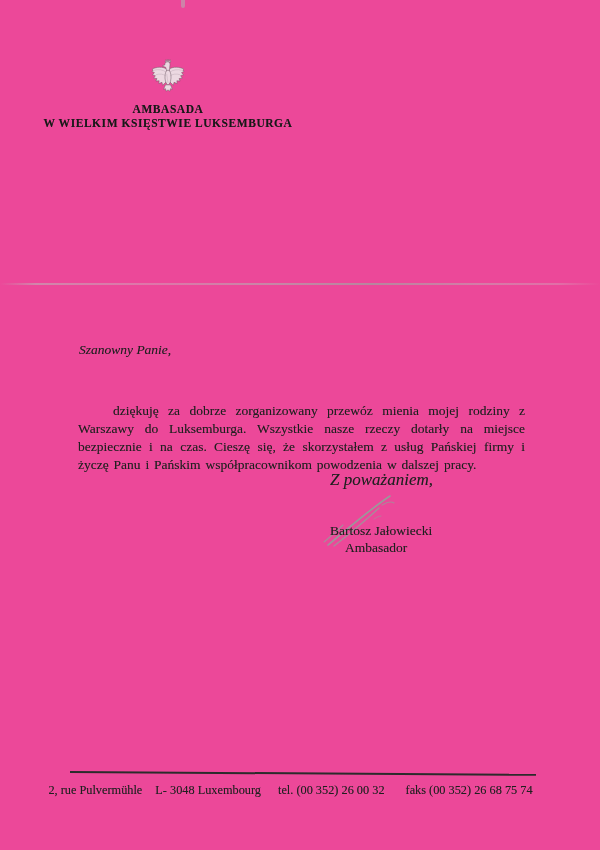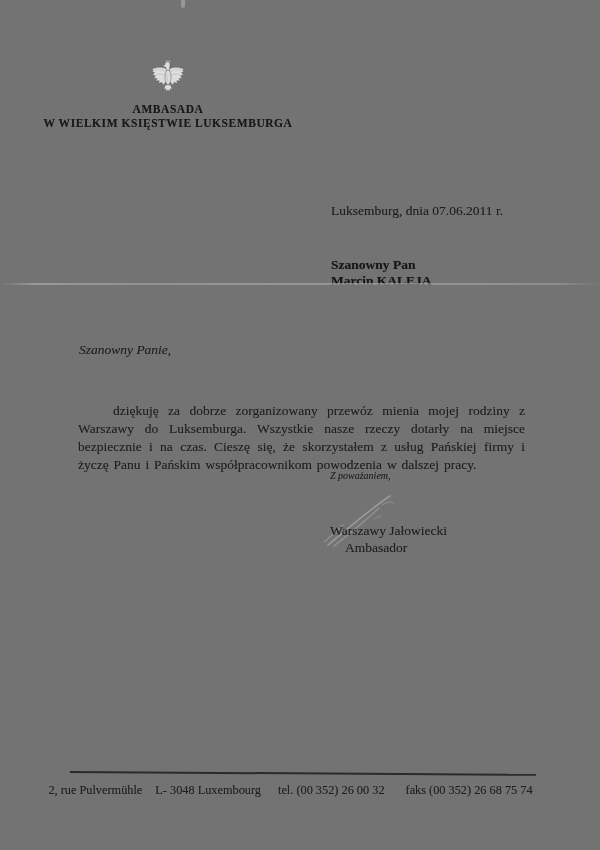--- a/index.html
+++ b/index.html
@@ -6,21 +6,21 @@
   html, body { width: 600px; height: 850px; }
   body {
     font-family: "Liberation Serif", "DejaVu Serif", serif;
     background: #ffffff;
     position: relative;
     overflow: hidden;
     color: #1f1f1f;
   }
   .page {
     position: absolute; inset: 0;
-    background: #737373;
+    background: #ec4899;
   }
   .ink { color: #1f1f1f; text-shadow: 0 0 0.6px rgba(45,45,45,0.45); }
 
   
   .speck {
     position: absolute; left: 181px; top: 0; width: 4px; height: 8px;
     background: #b5b5b5; border-radius: 0 0 2px 2px; opacity: .55;
   }
 
   
@@ -63,21 +63,21 @@
 
   .body-par {
     position: absolute; left: 78px; top: 402px; width: 447px;
     font-size: 13.5px; line-height: 18px;
     text-align: justify; text-indent: 35px;
     word-spacing: 1.5px;
   }
 
   .closing {
     position: absolute; left: 330px; top: 470px;
-    font-style: italic; font-size: 10px;
+    font-style: italic; font-size: 17px;
   }
 
   .sig-strokes { position: absolute; left: 318px; top: 489px; }
 
   .signer-name {
     position: absolute; left: 330px; top: 523px; font-size: 13.5px;
   }
   .signer-title {
     position: absolute; left: 345px; top: 540px; font-size: 13.5px;
   }
@@ -123,46 +123,41 @@
         <path d="M104,37 C90,33 76,35 66,43"></path>
         <path d="M22,51 C34,47 46,49 54,55"></path>
         <path d="M98,51 C86,47 74,49 66,55"></path>
         <path d="M56,48 C58,58 58,68 60,76"></path>
       </g>
     </svg>
     <div class="lh-line">AMBASADA</div>
     <div class="lh-line">W WIELKIM KSIĘSTWIE LUKSEMBURGA</div>
   </div>
 
-  <div class="date-line ink">Luksemburg, dnia 07.06.2011 r.</div>
 
-  <div class="recipient">
-    <div>Szanowny Pan</div>
-    <div>Marcin KALEJA</div>
-  </div>
 
   <div class="scan-line"></div>
 
   <div class="salutation ink">Szanowny Panie,</div>
 
   <div class="body-par ink">dziękuję za dobrze zorganizowany przewóz mienia mojej rodziny z Warszawy do Luksemburga. Wszystkie nasze rzeczy dotarły na miejsce bezpiecznie i na czas. Cieszę się, że skorzystałem z usług Pańskiej firmy i życzę Panu i Pańskim współpracownikom powodzenia w dalszej pracy.</div>
 
   <div class="closing ink">Z poważaniem,</div>
 
   <svg class="sig-strokes" width="84" height="62" viewBox="0 0 84 62" aria-hidden="true">
     <g stroke="#9a9a9a" fill="none" stroke-linecap="round">
       <path d="M10,56 C26,43 52,20 72,7" stroke-width="1.6"></path>
       <path d="M16,57 C30,46 48,31 61,19" stroke-width="1.3" opacity=".85"></path>
       <path d="M6,53 C12,48 18,43 25,36" stroke-width="1.1" opacity=".8"></path>
       <path d="M64,16 C69,13 73,12 76,14" stroke-width="1.1" opacity=".7"></path>
       <path d="M56,30 C59,28 61,27 63,27" stroke-width="1" opacity=".6"></path>
     </g>
   </svg>
 
-  <div class="signer-name ink">Warszawy Jałowiecki</div>
+  <div class="signer-name ink">Bartosz Jałowiecki</div>
   <div class="signer-title ink">Ambasador</div>
 
   <div class="footer-rule"></div>
 
   <div class="footer ink">
     <div class="footer-row1">
       <span class="fseg g1">2, rue Pulvermühle</span>
       <span class="fseg g2">L- 3048 Luxembourg</span>
       <span class="fseg g3">tel. (00 352) 26 00 32</span>
       <span class="fseg">faks (00 352) 26 68 75 74</span>

